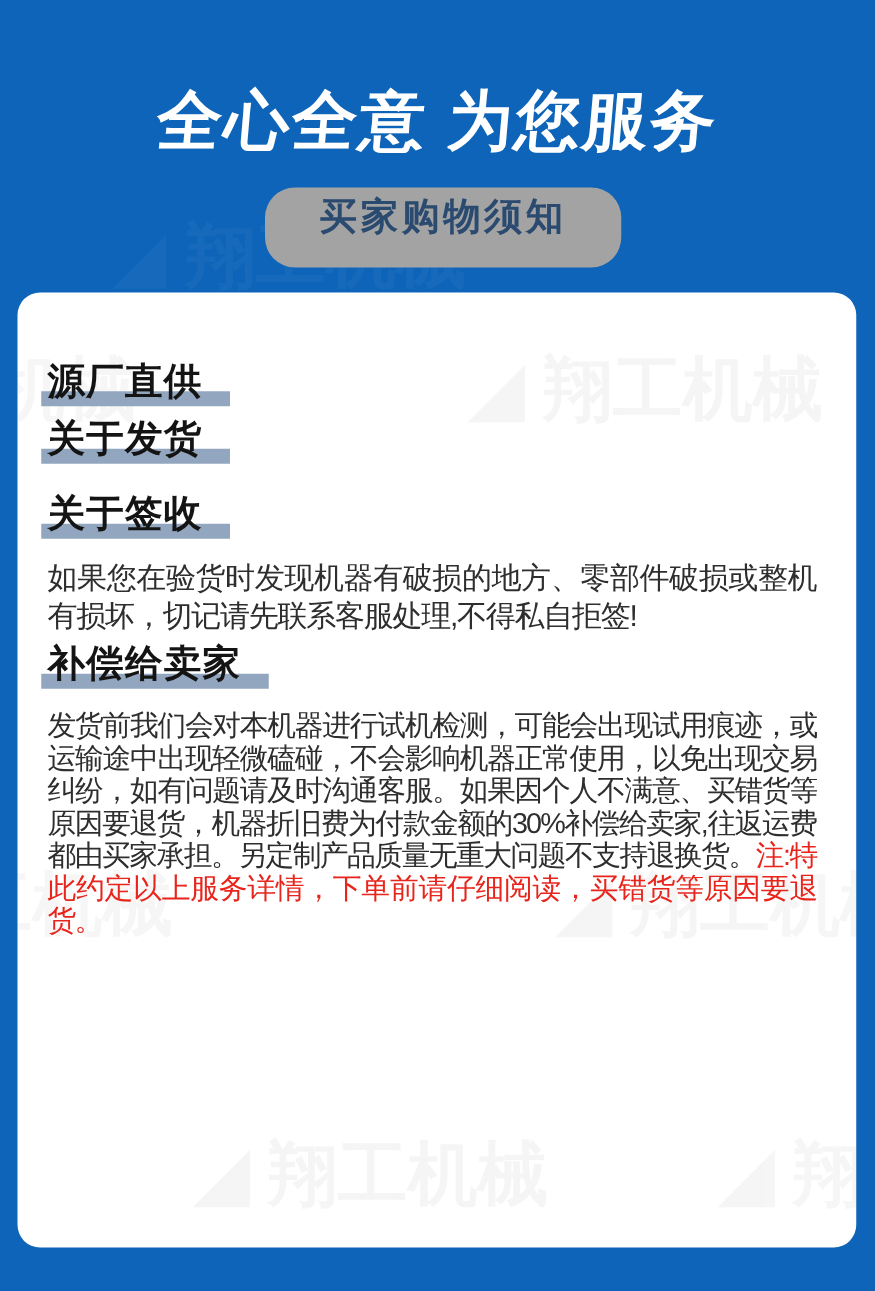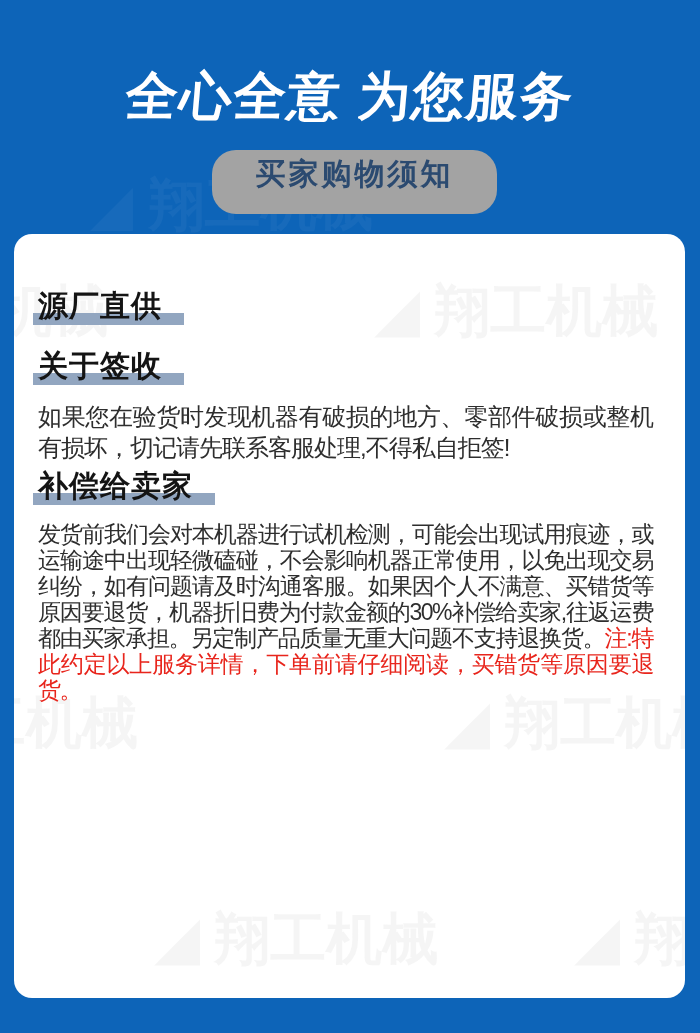--- a/index.html
+++ b/index.html
@@ -162,20 +162,24 @@
     <div class="card-inner">
 
       <section class="sec-1">
         <h2 class="sec-heading">
           <span class="bar"></span>
           <span class="txt">源厂直供</span>
         </h2>
       </section>
 
       <section class="sec-2">
+        <h2 class="sec-heading">
+          <span class="bar"></span>
+          <span class="txt">关于发货</span>
+        </h2>
       </section>
 
       <section class="sec-3">
         <h2 class="sec-heading">
           <span class="bar"></span>
           <span class="txt">关于签收</span>
         </h2>
         <p class="body-text">如果您在验货时发现机器有破损的地方、零部件破损或整机有损坏，切记请先联系客服处理,不得私自拒签!</p>
       </section>
 

